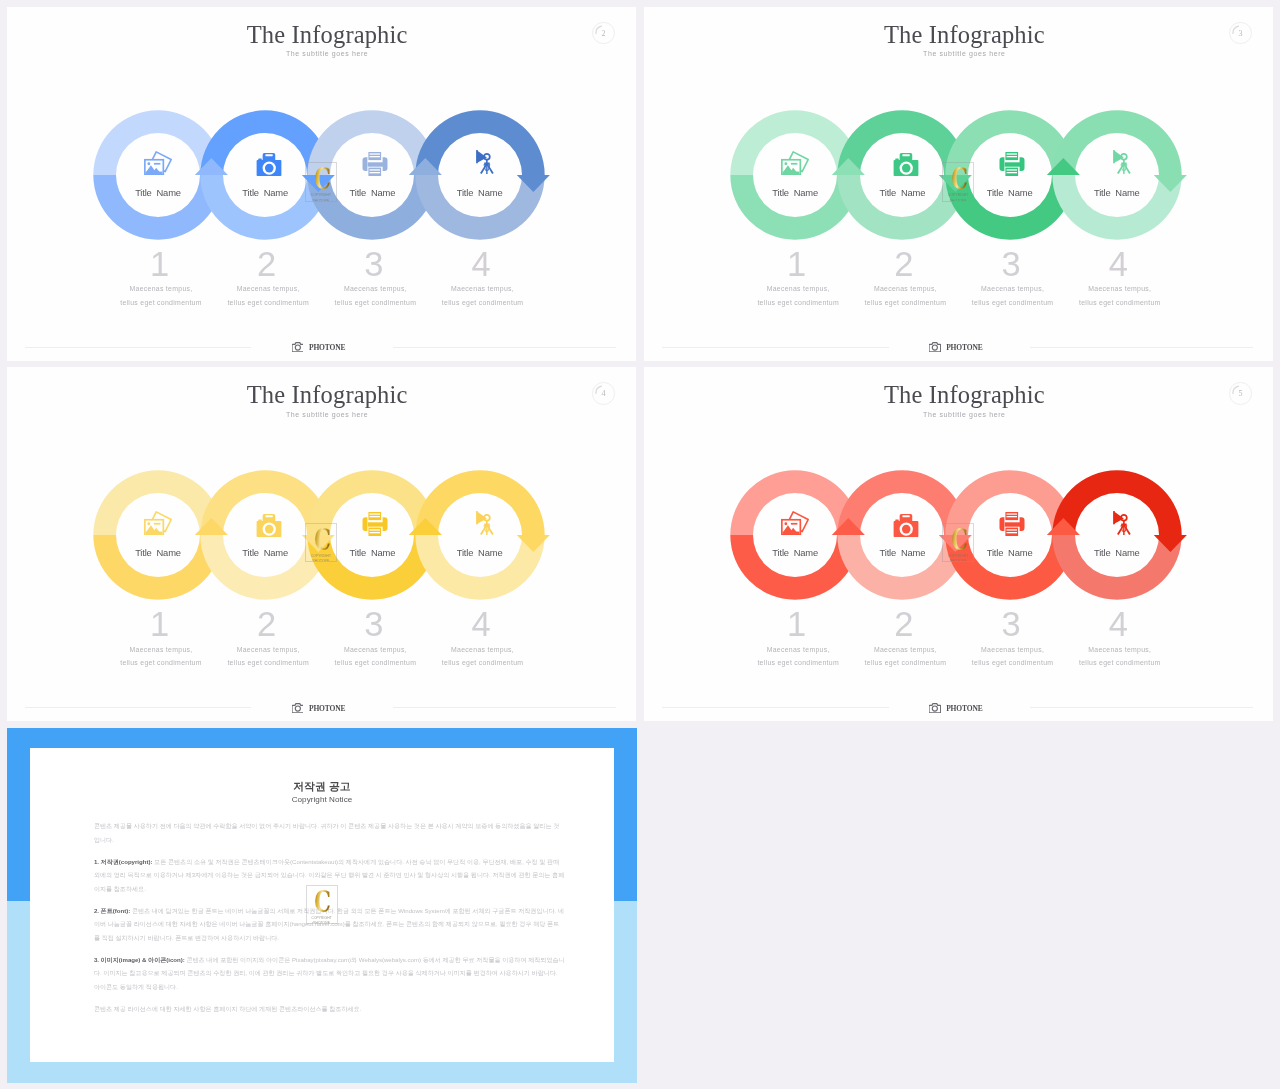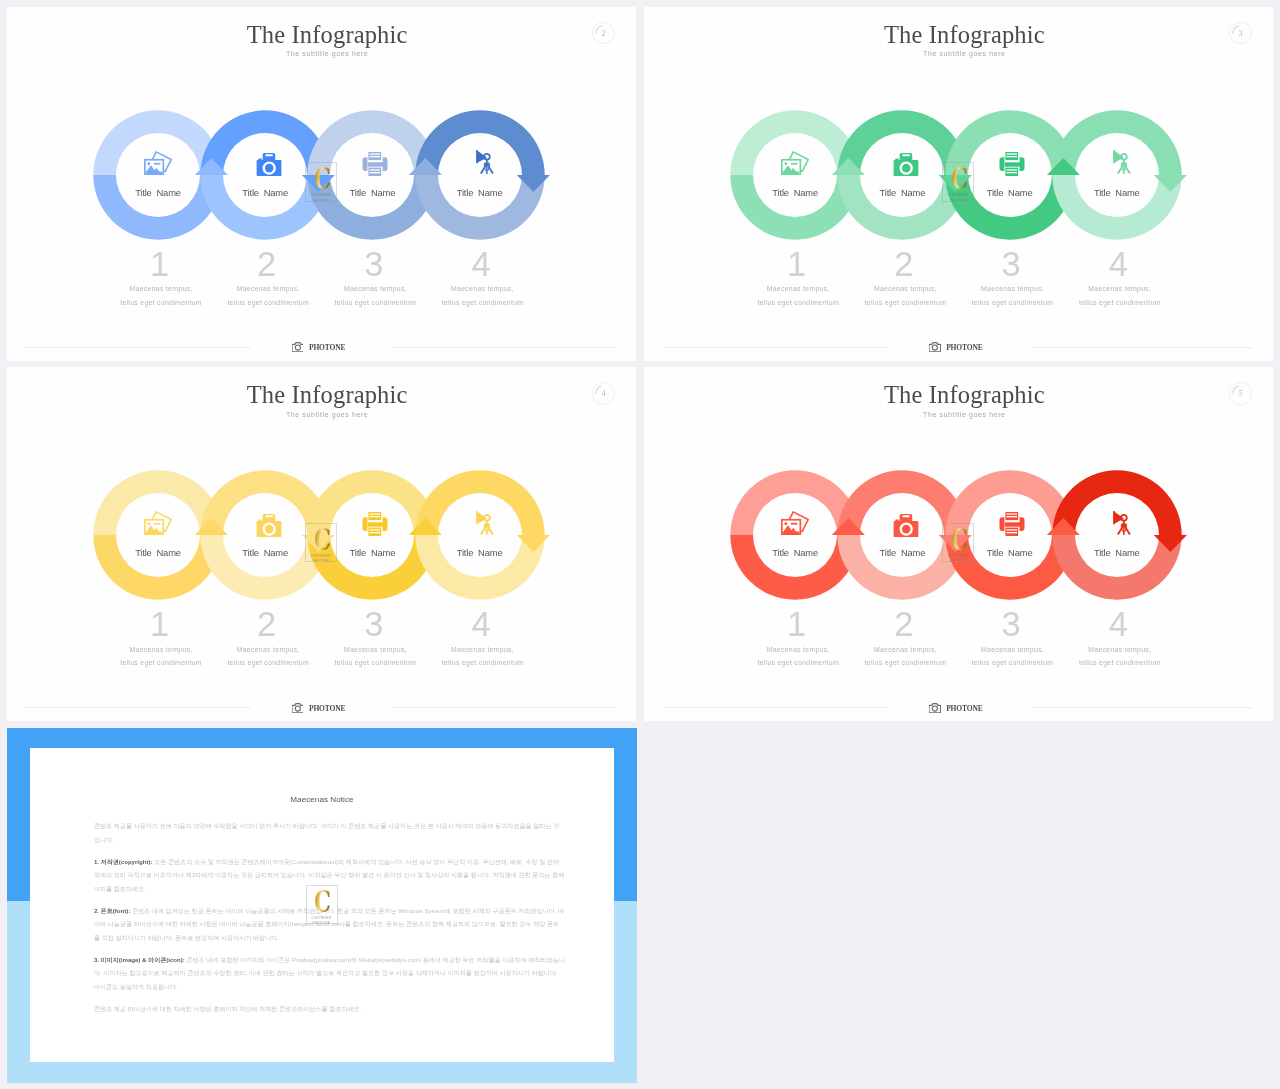--- a/index.html
+++ b/index.html
@@ -633,21 +633,22 @@
       </div>
       <div class="wm" style="left: 298.1px; top: 155.5px; width: 32px; height: 39.4px;">
         <div class="wmc">C</div>
         <div class="wmt"><span>COPYRIGHT</span><br><span>PHOTONE</span></div>
       </div>
     </div>
     <div class="slide" id="s5">
       <div class="cbordA"></div>
       <div class="cbordB"></div>
       <div class="cpaper"></div>
-      <div class="csub">Maecenas Notice</div>
+      <div class="ctitle">저작권 공고</div>
+      <div class="csub">Copyright Notice</div>
       <div class="cbody">
         <p>콘텐츠 제공물 사용하기 전에 다음의 약관에 수락함을 서약이 없어 주시기 바랍니다. 귀하가 이 콘텐츠 제공물 사용하는 것은 본 사용시 계약의 보증에 동의하셨음을 알리는 것입니다.</p>
         <p><b>1. 저작권(copyright):</b><span> 모든 콘텐츠의 소유 및 저작권은 콘텐츠테이크아웃(Contentstakeout)의 제작사에게 있습니다. 사전 승낙 없이 무단적 이용, 무단전재, 배포, 수정 및 판매 외에의 영리 목적으로 이용하거나 제3자에게 이용하는 것은 금지되어 있습니다. 이와같은 무단 행위 발견 시 준하면 민사 및 형사상의 시행을 됩니다. 저작권에 관한 문의는 홈페이지를 참조하세요.</span></p>
         <p><b>2. 폰트(font):</b><span> 콘텐츠 내에 담겨있는 한글 폰트는 네이버 나눔글꼴의 서체로 저작권입니다. 한글 외의 모든 폰트는 Windows System에 포함된 서체와 구글폰트 저작권입니다. 네이버 나눔글꼴 라이선스에 대한 자세한 사항은 네이버 나눔글꼴 홈페이지(hangeul.naver.com)를 참조하세요. 폰트는 콘텐츠의 함께 제공되지 않으므로, 필요한 경우 해당 폰트를 직접 설치하시기 바랍니다. 폰트로 변경하여 사용하시기 바랍니다.</span></p>
         <p><b>3. 이미지(image) &amp; 아이콘(icon):</b><span> 콘텐츠 내에 포함된 이미지와 아이콘은 Pixabay(pixabay.com)와 Webalys(webalys.com) 등에서 제공한 무료 저작물을 이용하여 제작되었습니다. 이미지는 참고용으로 제공되며 콘텐츠의 수정한 권리, 이에 관한 권리는 귀하가 별도로 확인하고 필요한 경우 사용을 삭제하거나 이미지를 변경하여 사용하시기 바랍니다. 아이콘도 동일하게 적용됩니다.</span></p>
         <p>콘텐츠 제공 라이선스에 대한 자세한 사항은 홈페이지 하단에 게재된 콘텐츠라이선스를 참조하세요.</p>
       </div>
       <div class="wm" style="position: absolute; left: 298.8px; top: 156.9px; width: 32px; height: 39.4px;">
         <div class="wmc">C</div>
         <div class="wmt"><span>COPYRIGHT</span><br><span>PHOTONE</span></div>

